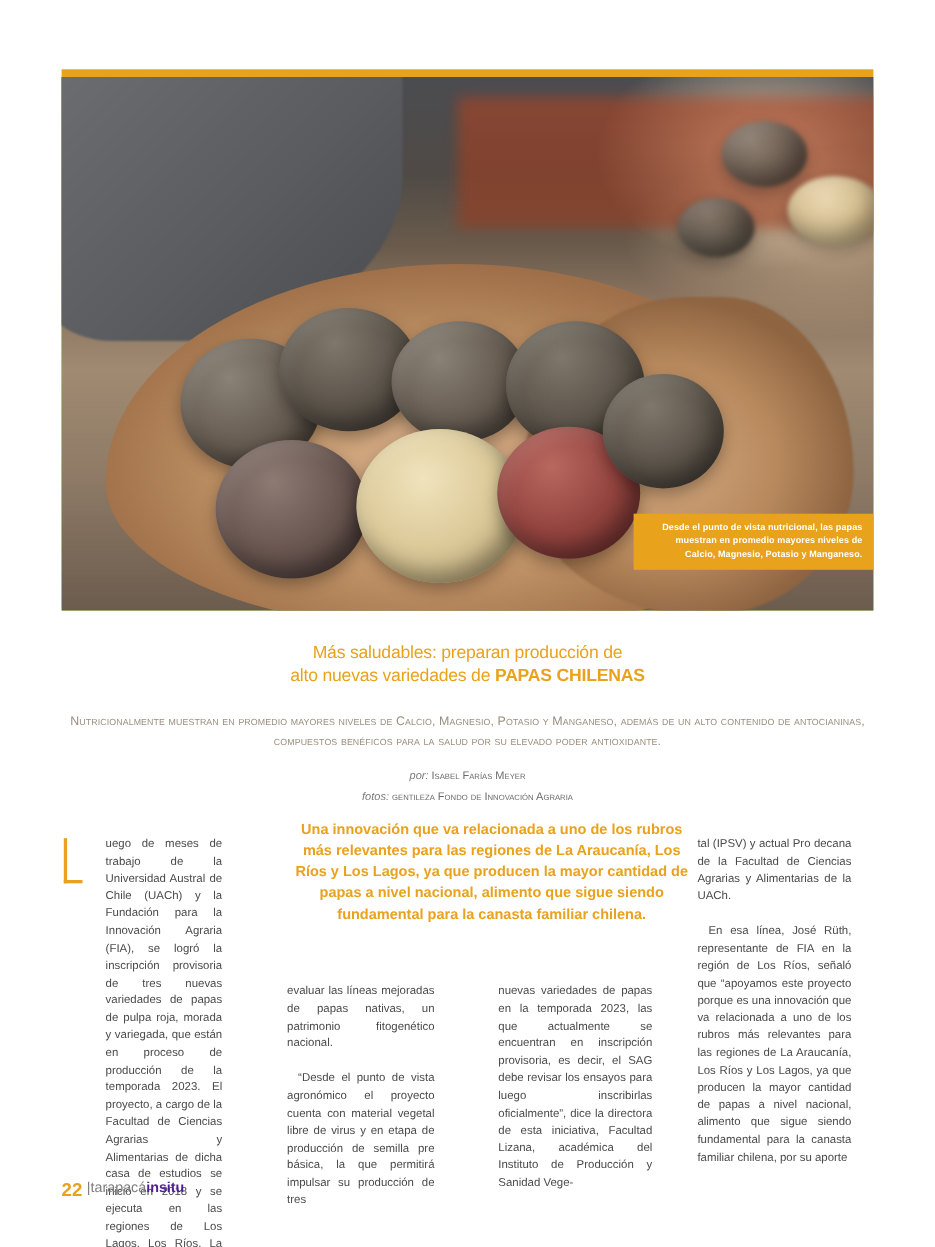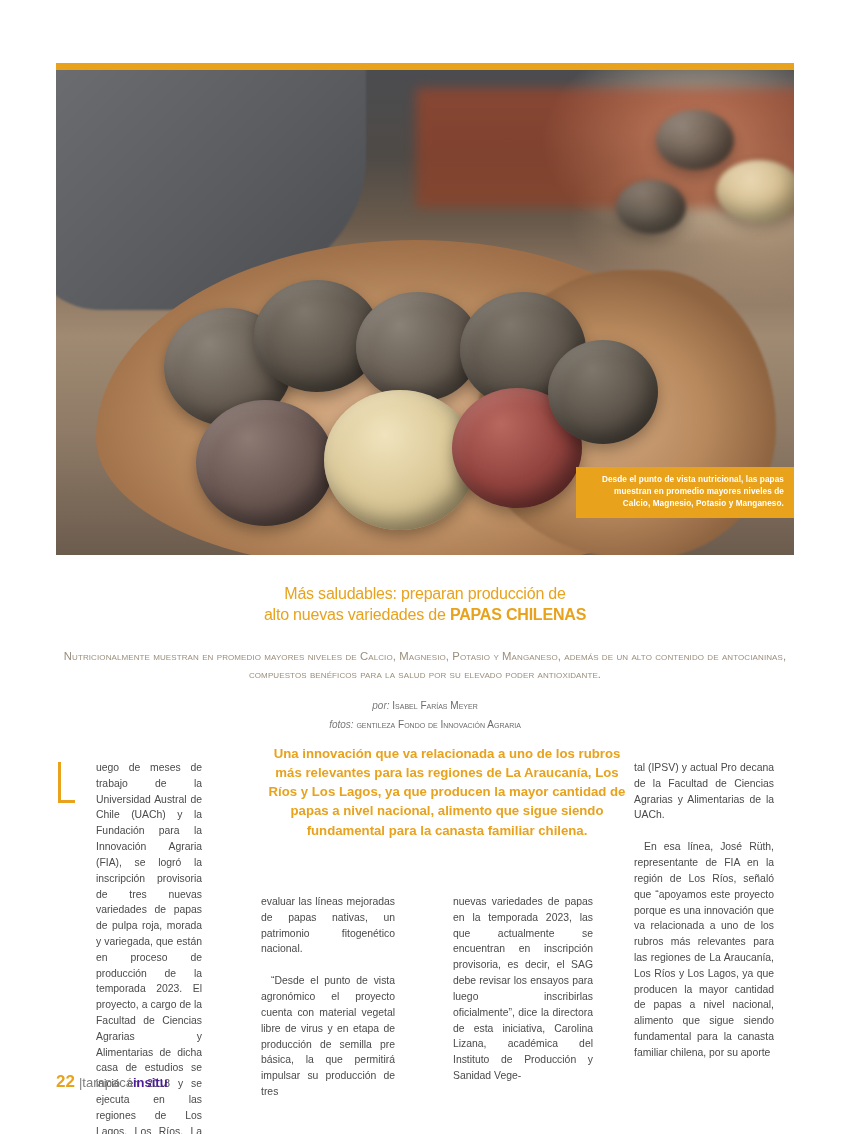--- a/index.html
+++ b/index.html
@@ -215,21 +215,21 @@
     text-align: center;
     margin-left: 20px;
   }
 
   
   .footer {
     position: absolute;
     left: 56px;
     bottom: 42px;
     display: flex;
-    align-items: center;
+    align-items: flex-start;
     gap: 4px;
     margin-top: 33px;
   }
   .footer .pagenum {
     color: #e8a21c;
     font-size: 17px;
     font-weight: bold;
   }
   .footer .brand {
     color: #7d7d7d;
@@ -295,21 +295,21 @@
       <p><span style="position: absolute; left: -22px; top: -2px; font-size: 0px;">L</span>uego de meses de trabajo de la Universidad Austral de Chile (UACh) y la Fundación para la Innovación Agraria (FIA), se logró la inscripción provisoria de tres nuevas variedades de papas de pulpa roja, morada y variegada, que están en proceso de producción de la temporada 2023. El proyecto, a cargo de la Facultad de Ciencias Agrarias y Alimentarias de dicha casa de estudios se inició en 2018 y se ejecuta en las regiones de Los Lagos, Los Ríos, La Araucanía y Biobío a fin de</p>
     </div>
   </div>
 
   <div class="col col-2">
     <p>evaluar las líneas mejoradas de papas nativas, un patrimonio fitogenético nacional.</p>
     <p>“Desde el punto de vista agronómico el proyecto cuenta con material vegetal libre de virus y en etapa de producción de semilla pre básica, la que permitirá impulsar su producción de tres</p>
   </div>
 
   <div class="col col-3">
-    <p>nuevas variedades de papas en la temporada 2023, las que actualmente se encuentran en inscripción provisoria, es decir, el SAG debe revisar los ensayos para luego inscribirlas oficialmente”, dice la directora de esta iniciativa, Carolina Lizana, académica del Instituto de Producción y Sanidad Vege-</p>
+    <p>nuevas variedades de papas en la temporada 2023, las que actualmente se encuentran en inscripción provisoria, es decir, el SAG debe revisar los ensayos para luego inscribirlas oficialmente”, dice la directora de esta iniciativa, Facultad Lizana, académica del Instituto de Producción y Sanidad Vege-</p>
   </div>
 
   <div class="col col-4">
     <p>tal (IPSV) y actual Pro decana de la Facultad de Ciencias Agrarias y Alimentarias de la UACh.</p>
     <p>En esa línea, José Rüth, representante de FIA en la región de Los Ríos, señaló que “apoyamos este proyecto porque es una innovación que va relacionada a uno de los rubros más relevantes para las regiones de La Araucanía, Los Ríos y Los Lagos, ya que producen la mayor cantidad de papas a nivel nacional, alimento que sigue siendo fundamental para la canasta familiar chilena, por su aporte</p>
   </div>
 
   <div class="footer">
     <span class="pagenum">22</span>
     <span class="brand"><span>|</span><span>tarapacá</span><b>insitu</b></span>

